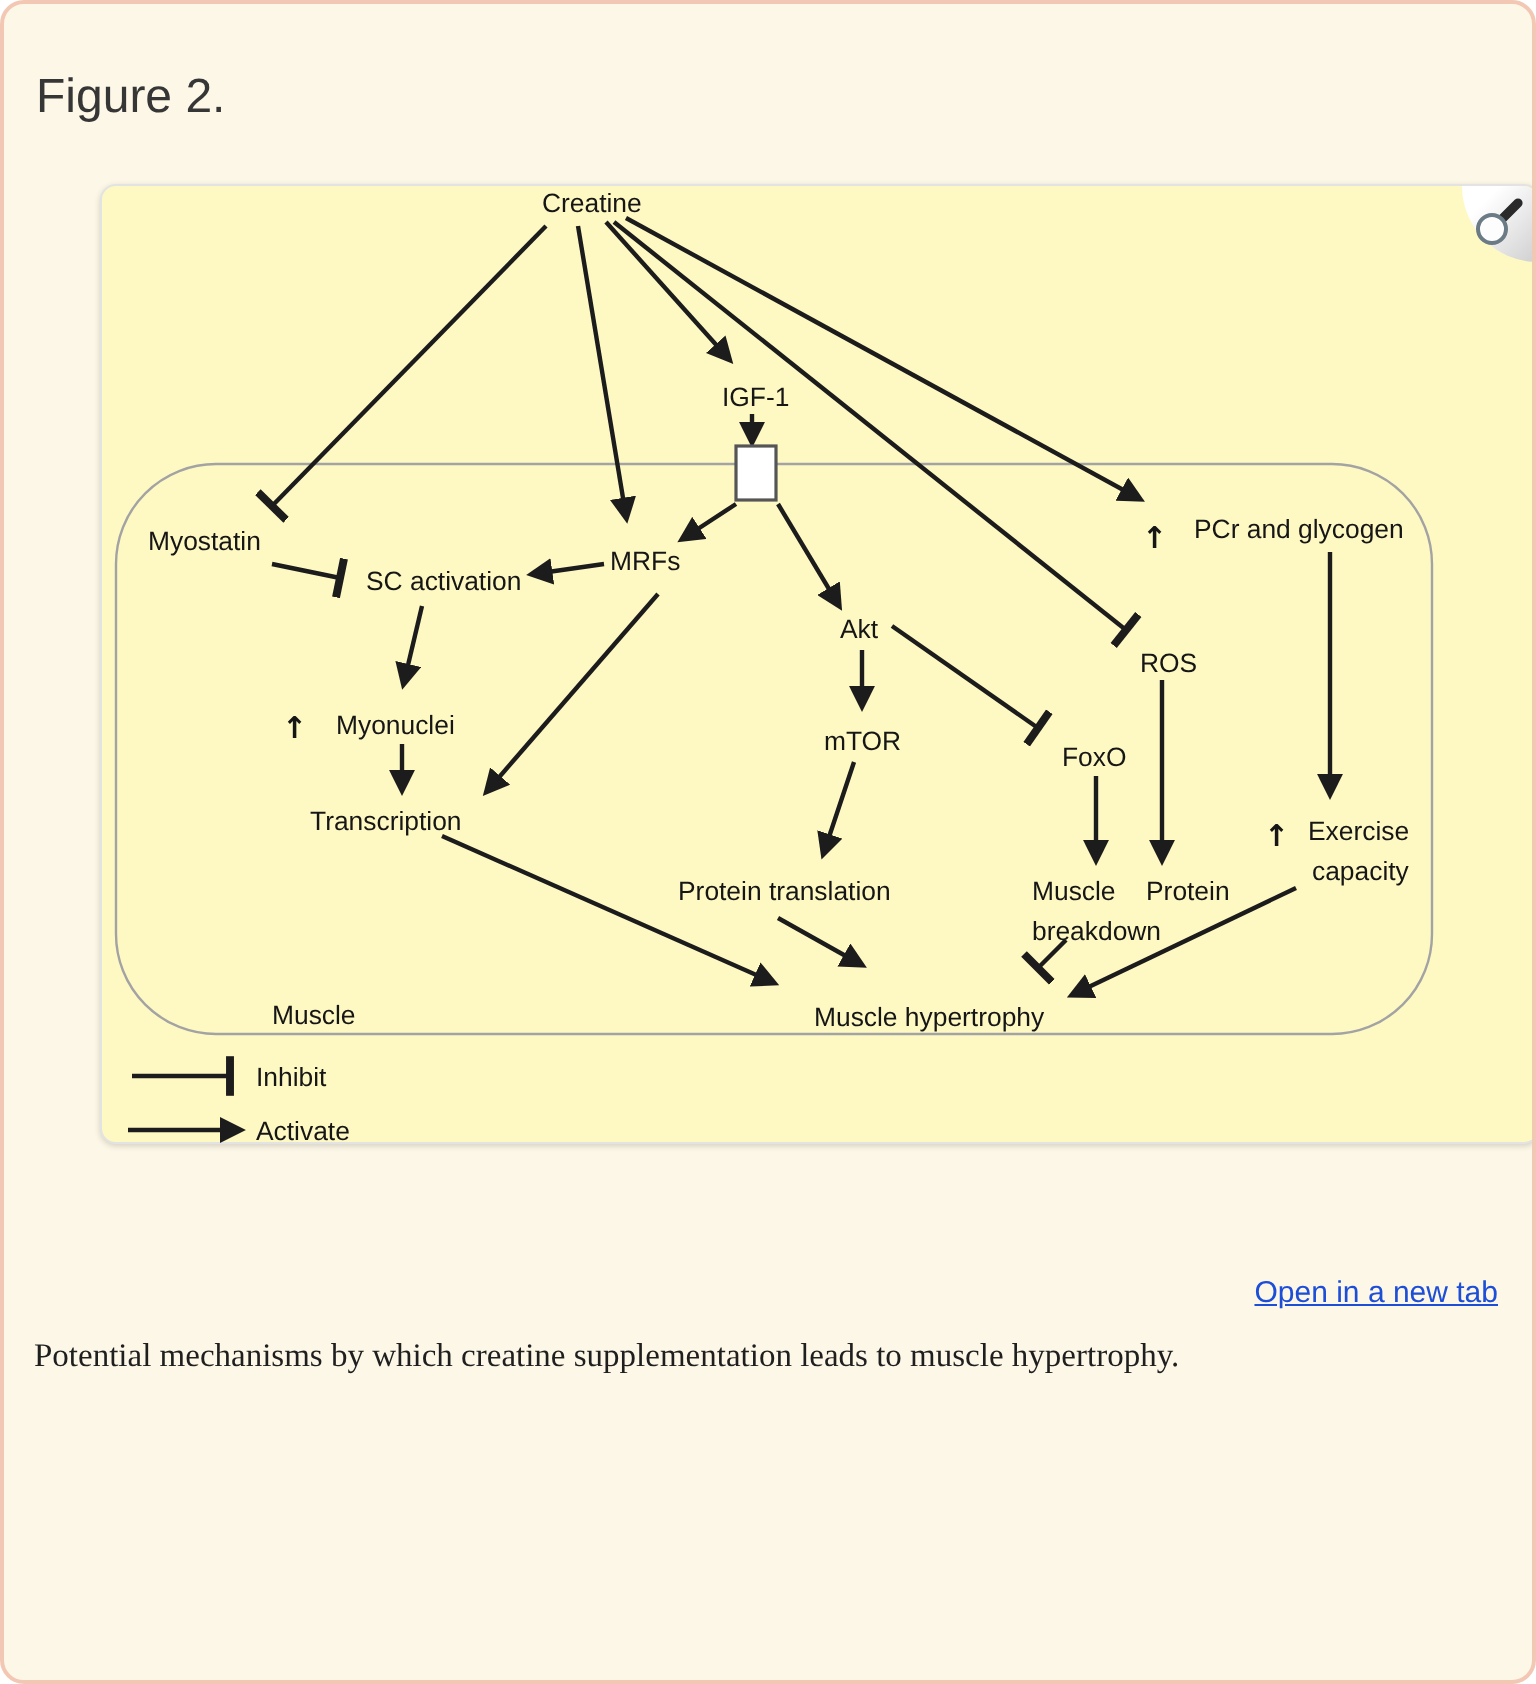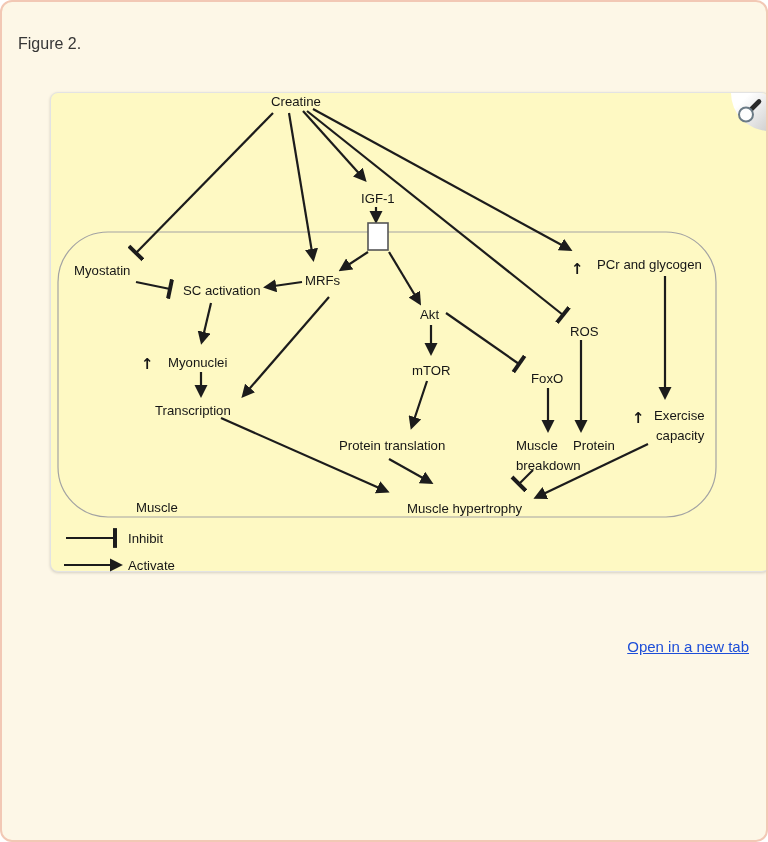--- a/index.html
+++ b/index.html
@@ -4,21 +4,21 @@
 <style>
   * { margin:0; padding:0; box-sizing:border-box; }
   html,body { width:768px; height:842px; background:#ffffff; }
   .page {
     position:relative; width:768px; height:842px;
     background:#fdf7e7; border:2px solid #f2c8b5; border-radius:12px;
     font-family:"Liberation Sans", sans-serif; overflow:hidden;
   }
   .figure-label {
     position:absolute; left:16px; top:33px;
-    font-size:16px; font-weight:400; color:#363636;
+    font-size:24px; font-weight:400; color:#363636;
   }
   .figure-panel {
     position:absolute; left:48px; top:90px; width:720px; height:480px;
     background:#fef9c3; border:1px solid #e3e3e3; border-radius:8px;
     box-shadow:0 1px 3px rgba(0,0,0,0.16);
   }
   .magnifier-btn {
     position:absolute; top:0; right:0; width:38px; height:38px;
     border-bottom-left-radius:100%; border-top-right-radius:8px;
     background:linear-gradient(135deg,#ffffff 25%,#ececec 55%,#cfcfcf 100%);
@@ -132,15 +132,16 @@
     <div class="magnifier-btn">
       <svg width="32" height="32" viewBox="0 0 32 32">
         <line x1="18.5" y1="14" x2="26" y2="6.5" stroke="#2a2a2a" stroke-width="4.6" stroke-linecap="round"></line>
         <circle cx="13" cy="19.5" r="7" fill="#fdfdfd" stroke="#6b7b86" stroke-width="2"></circle>
       </svg>
     </div>
   </div>
 
   <a class="open-link">Open in a new tab</a>
 
+  <div class="caption">Potential mechanisms by which creatine supplementation leads to muscle hypertrophy.</div>
 
 
 </div>
 
 </body></html>

